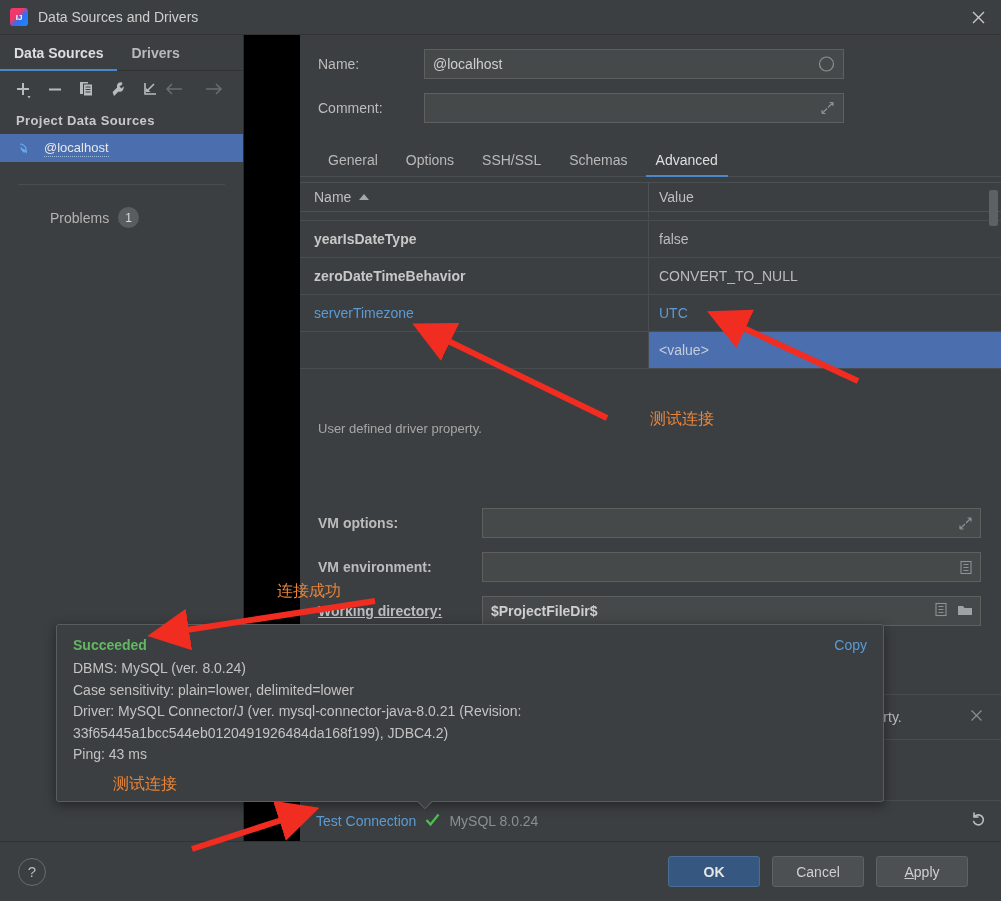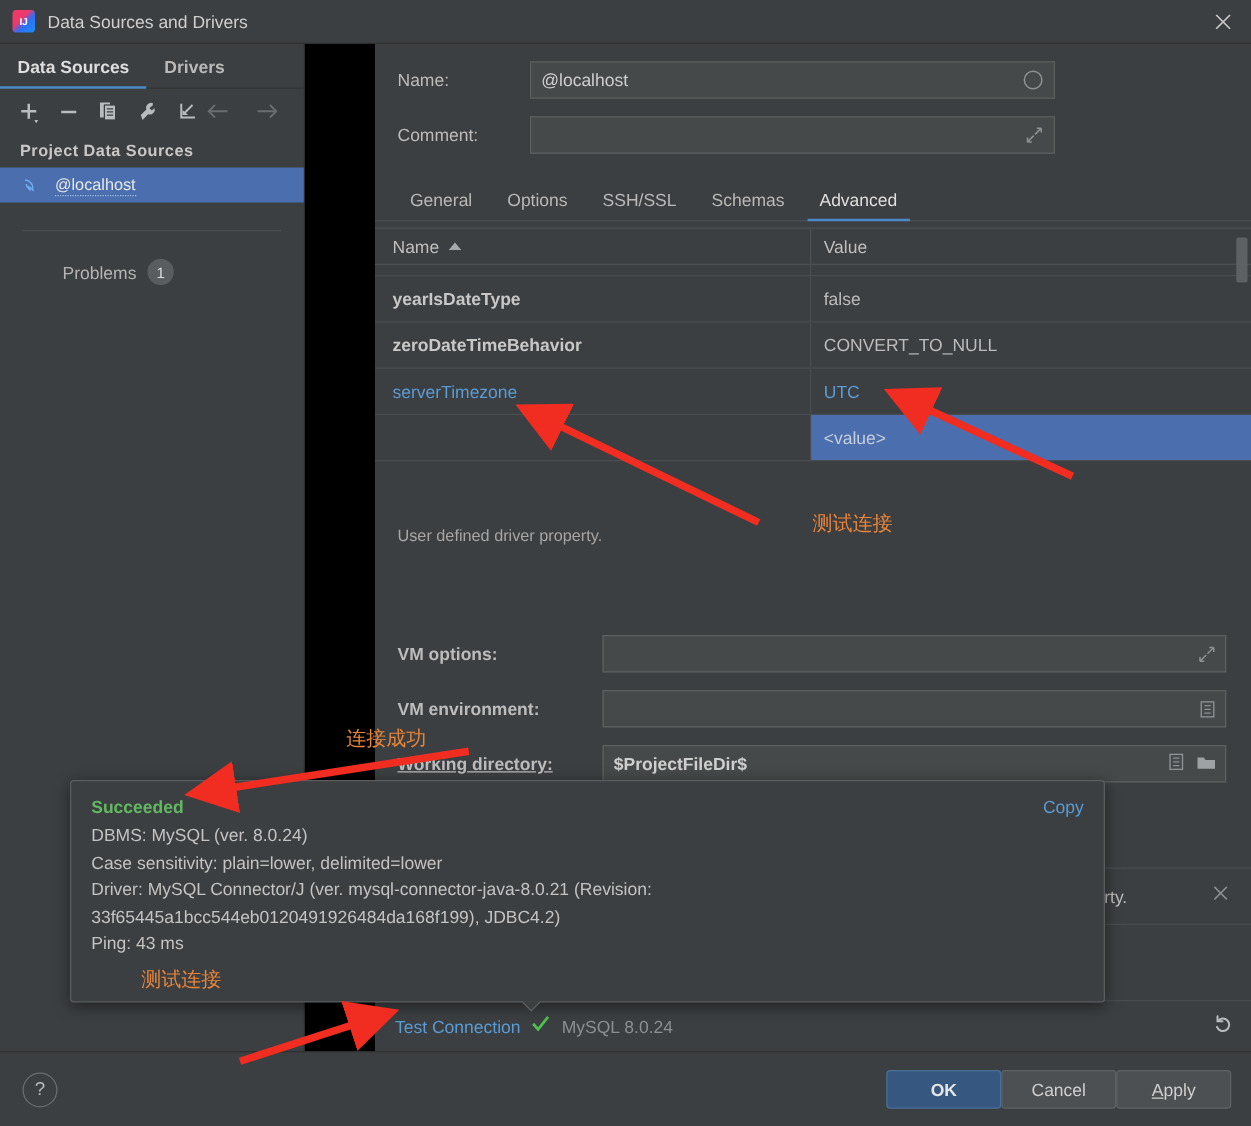--- a/index.html
+++ b/index.html
@@ -195,21 +195,21 @@
   .btnbar {
     position:absolute; left: 0; top: 841px; width: 1001px; height: 60px;
     background: #3c3f41; border-top: 1px solid #323232;
     display:flex; align-items:center;
   }
   .helpbtn {
     margin-left: 18px; width: 28px; height: 28px; border-radius: 50%;
     border: 1px solid #6a6d6f; color: #b8bcbe; display:flex;
     align-items:center; justify-content:center; font-size: 15px;
   }
-  .btns { position:absolute; right: 16px; display:flex; }
+  .btns { position:absolute; right: 33px; display:flex; gap: 12px; }
   .btn {
     min-width: 92px; height: 31px; border-radius: 3px;
     display:flex; align-items:center; justify-content:center;
     font-size: 14px; color: #cfcfcf; background: #4c5052; border: 1px solid #5e6264;
     cursor: default;
   }
   .btn.primary { background: #365880; border-color: #4a6f96; color: #e6e6e6; font-weight: bold; }
   .btn u { text-decoration: underline; }
 
   

